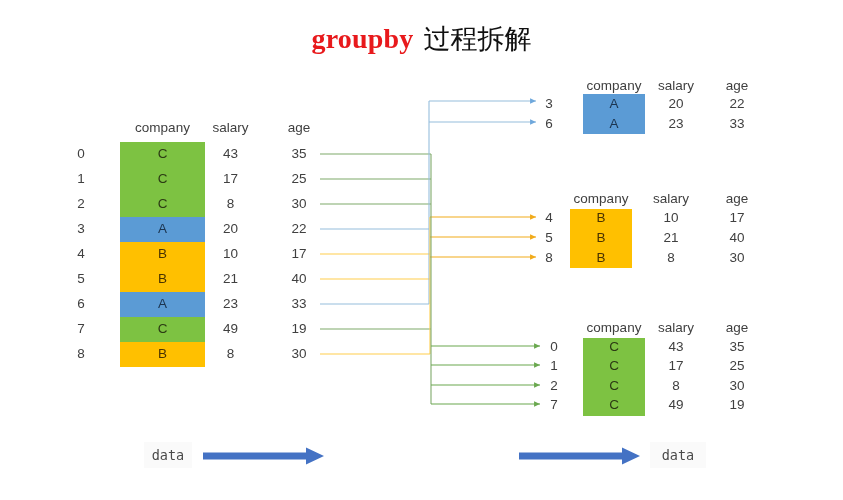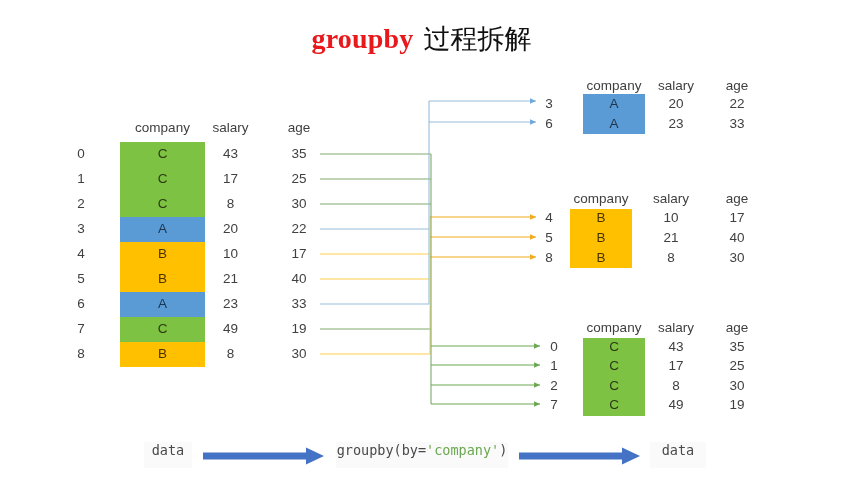--- a/index.html
+++ b/index.html
@@ -70,21 +70,21 @@
   #wires{position:absolute;left:0;top:0;width:843px;height:500px;}
 
   
   .chip{
     position:absolute;
     font-family:"DejaVu Sans Mono","Liberation Mono",monospace;
     font-size:13.5px;
     color:#4a4a4a;
     background:#fafafa;
     white-space:nowrap;
-    display:flex;justify-content:center;
+    display:flex;align-items:center;justify-content:center;
     height:26px;
   }
   .chip .str{color:#6aa84f;}
   .flowarrow{position:absolute;}
 </style>
 </head>
 <body>
 
 <div id="stage">
 
@@ -259,25 +259,20 @@
   <div class="val" style="left:714px;top:397px;width:46px;">19</div>
 
   <div class="chip" style="left:144px;top:442px;width:48px;">
     <span>data</span>
   </div>
 
   <svg class="flowarrow" style="left:203px;top:447px;" width="122" height="18" viewBox="0 0 122 18">
     <path d="M0,5.5 L103,5.5 L103,0.5 L121,9 L103,17.5 L103,12.5 L0,12.5 z" fill="#4472C4"></path>
   </svg>
 
-  <div class="chip" style="left:336px;top:442px;width:172px;">
-    <span>groupby(by=</span>
-      <span class="str">'company'</span>
-      <span>)</span>
-  </div>
 
   <svg class="flowarrow" style="left:519px;top:447px;" width="122" height="18" viewBox="0 0 122 18">
     <path d="M0,5.5 L103,5.5 L103,0.5 L121,9 L103,17.5 L103,12.5 L0,12.5 z" fill="#4472C4"></path>
   </svg>
 
   <div class="chip" style="left:650px;top:442px;width:56px;">
     <span>data</span>
   </div>
 
 </div>

